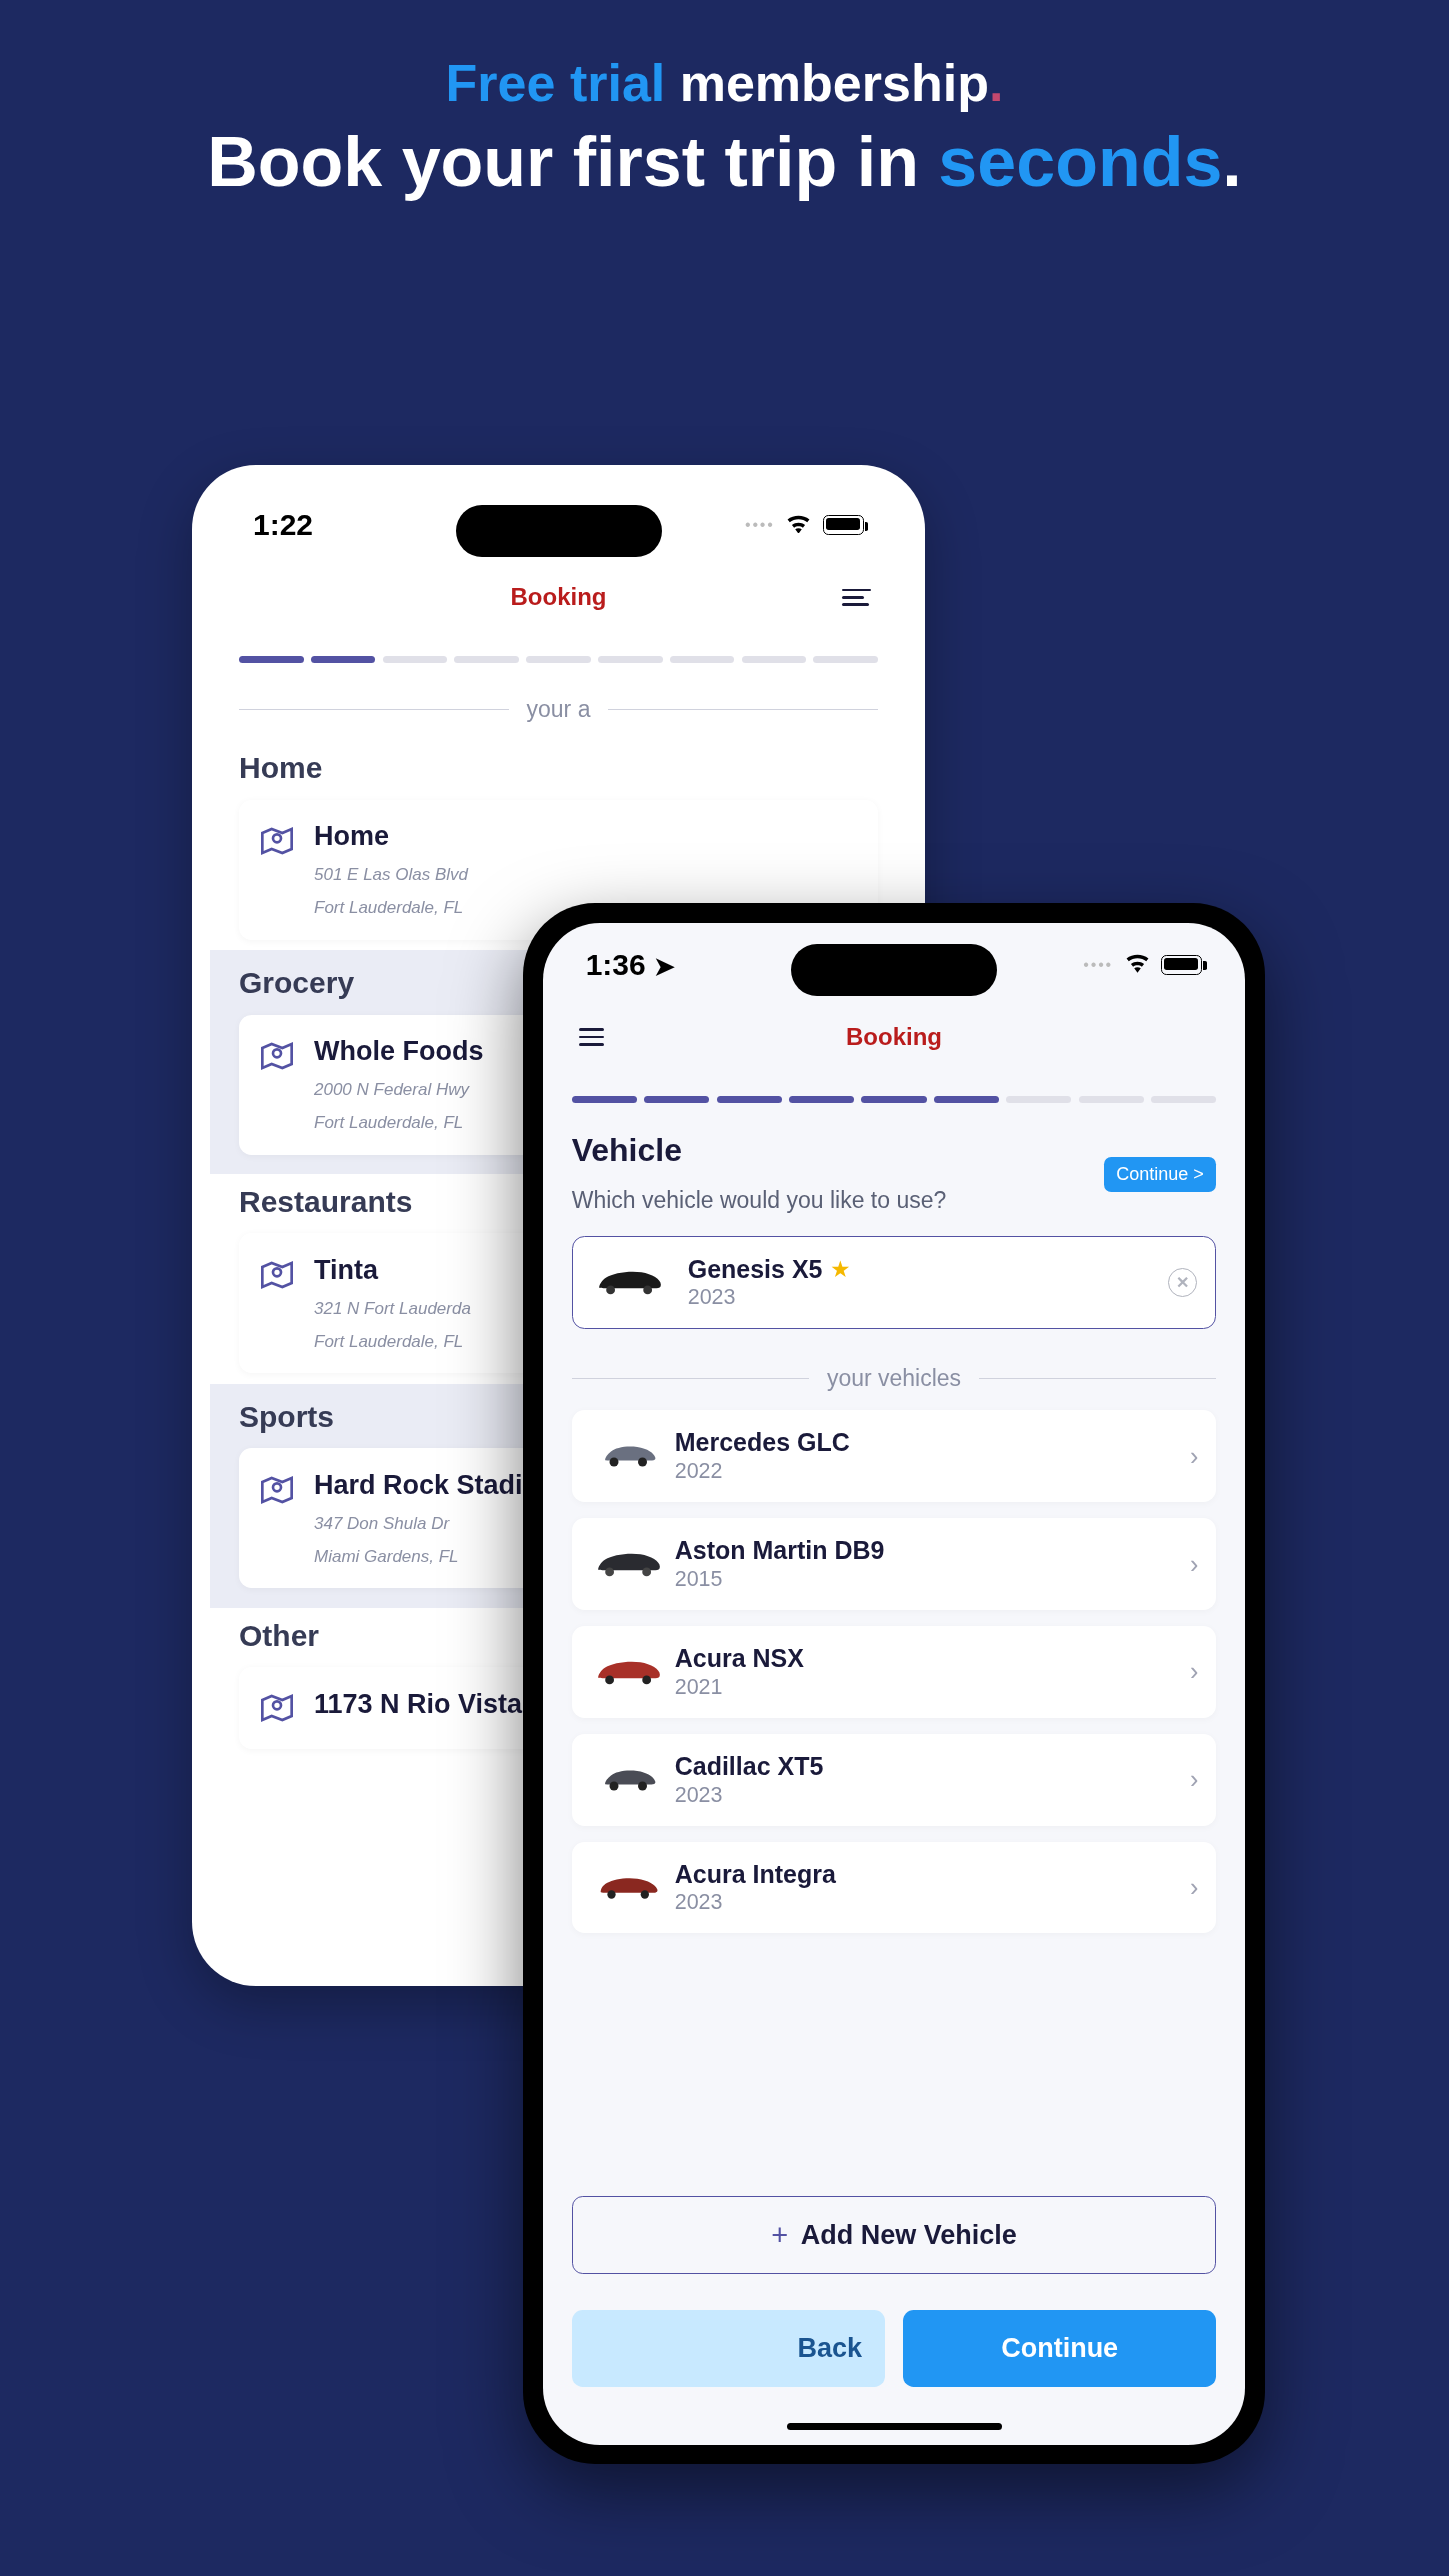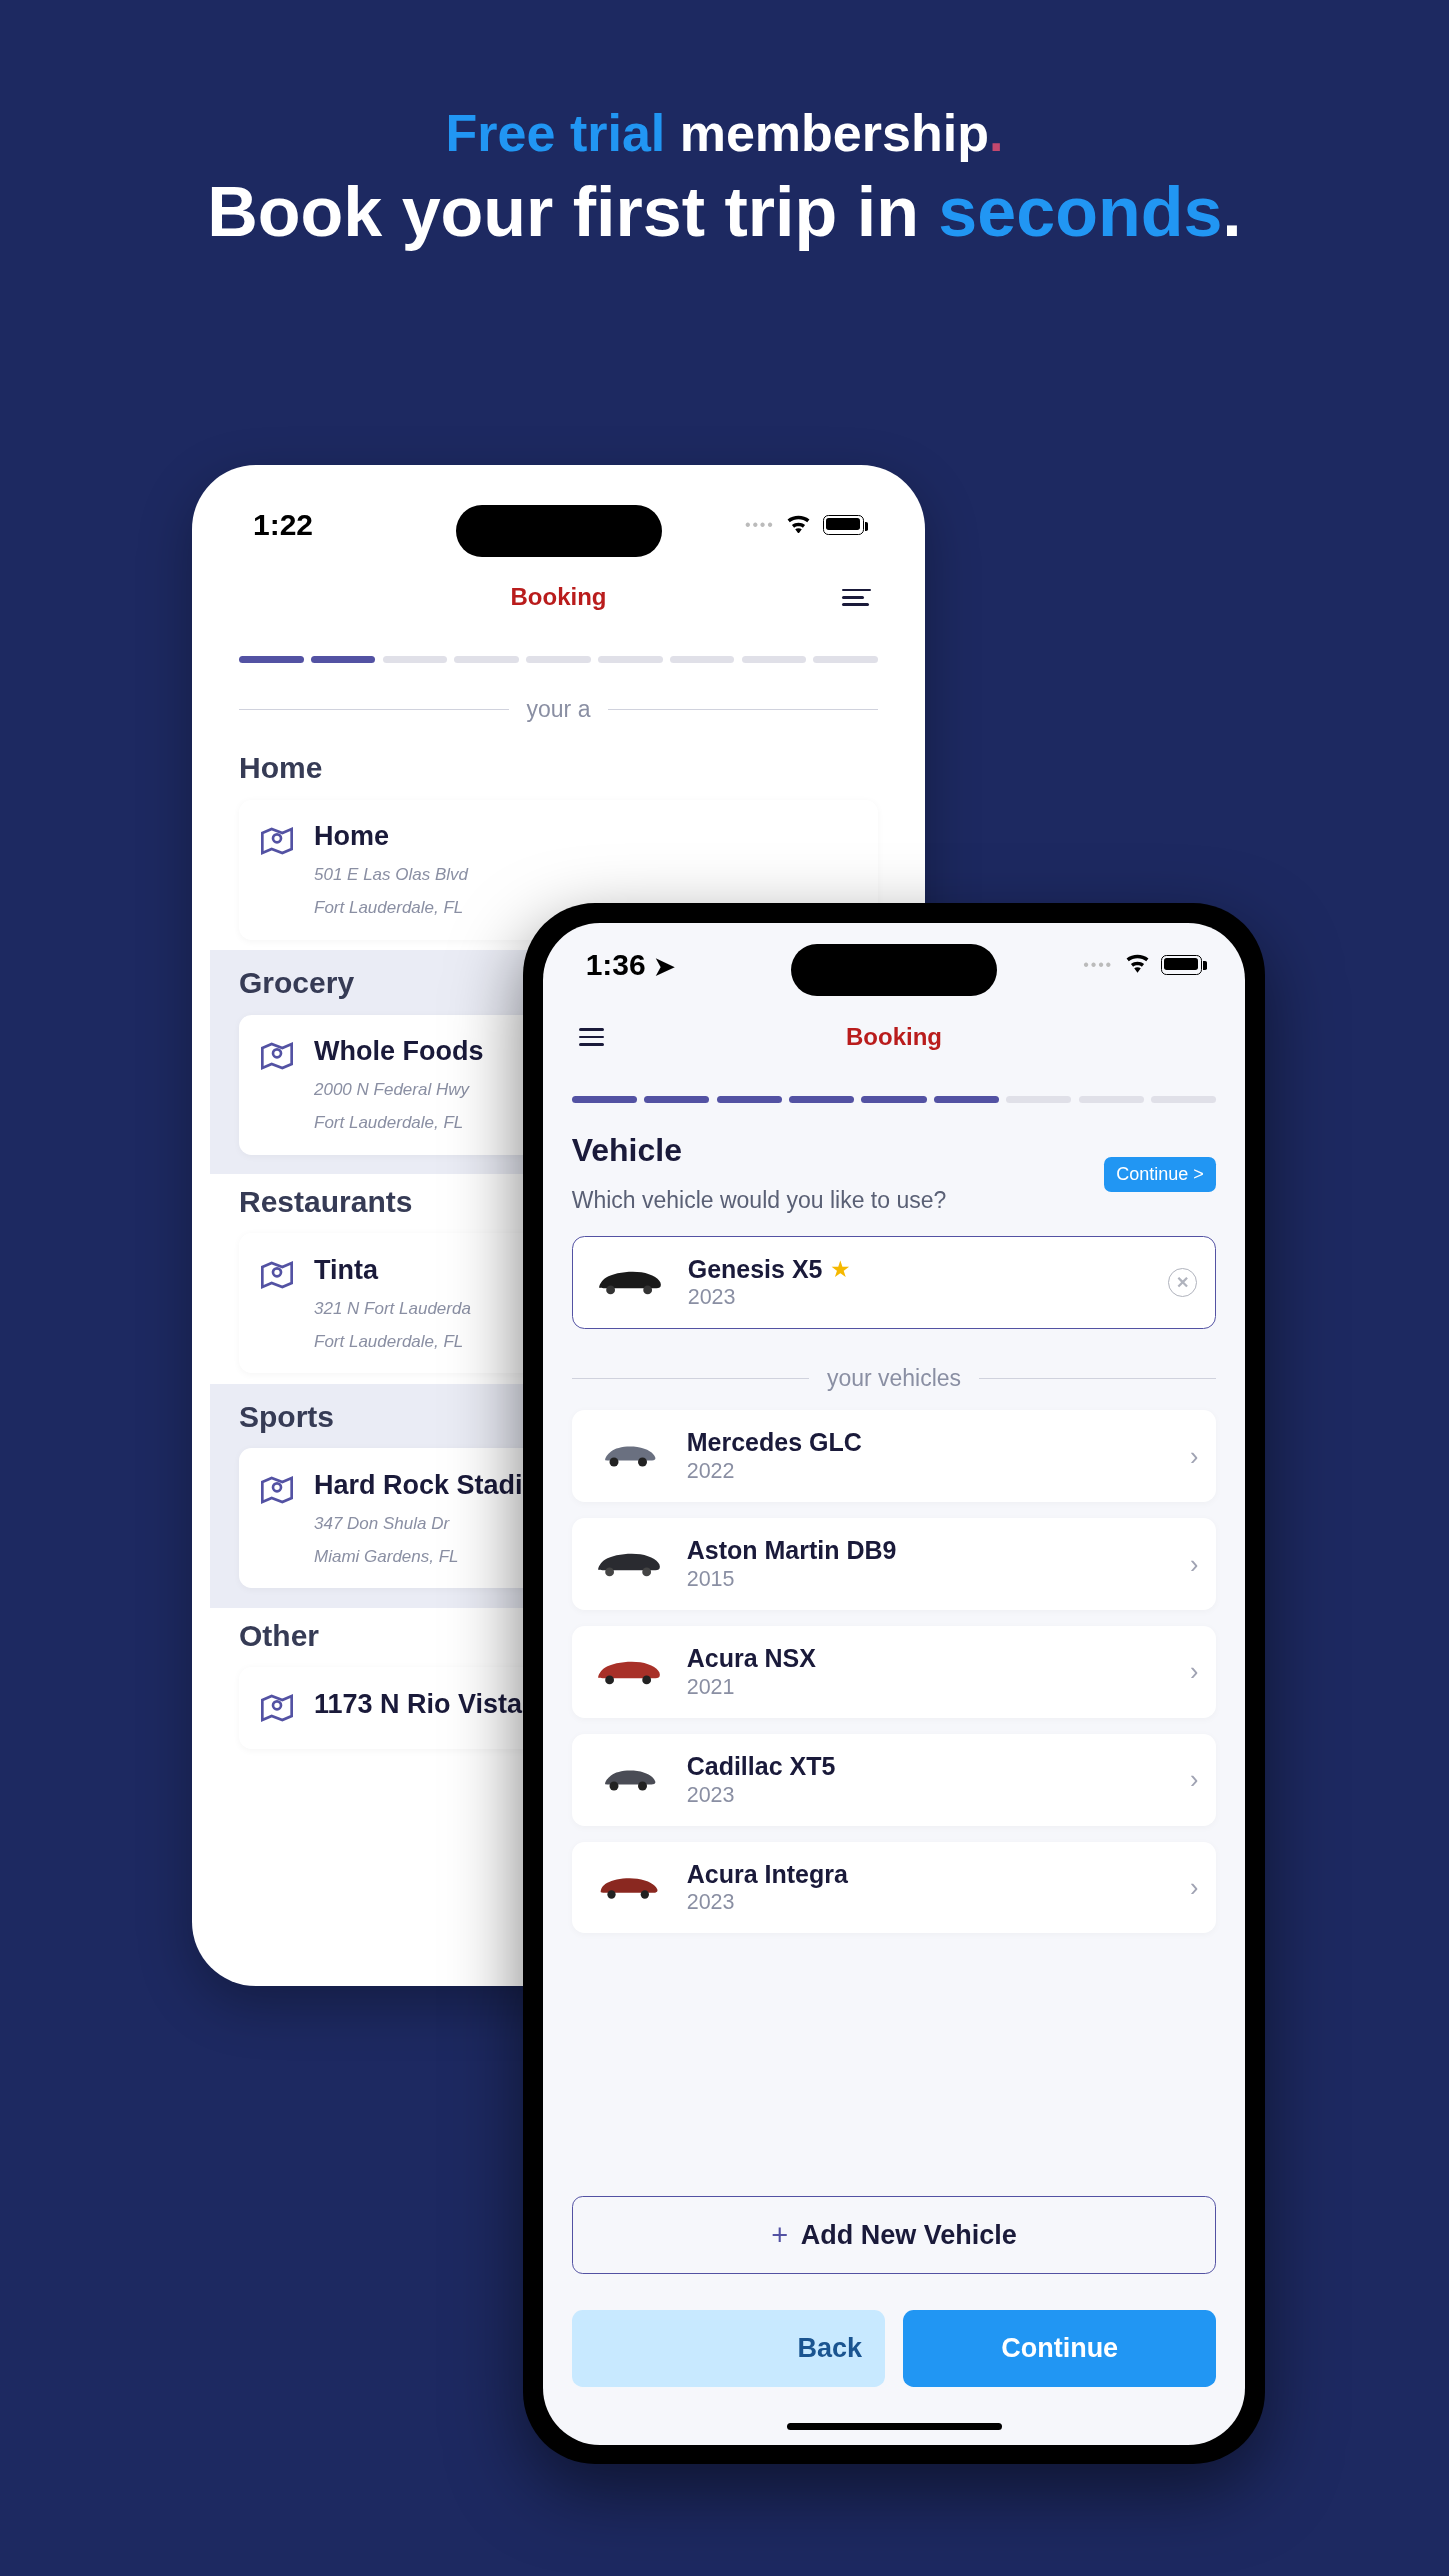--- a/index.html
+++ b/index.html
@@ -1,18 +1,18 @@
 <!DOCTYPE html>
 <html style="font-size:14.3px"><head>
   <meta charset="utf-8">
   <style>
     * { margin: 0; padding: 0; box-sizing: border-box; font-family: -apple-system, BlinkMacSystemFont, 'Segoe UI', sans-serif; }
     body { background: #1d2961; width: 1449px; height: 2576px; position: relative; overflow: hidden; }
     
-    .hero-text { text-align: center; padding-top: 103px; }
+    .hero-text { text-align: center; padding-top: 53px; }
     .hero-line1 { font-size: 52px; font-weight: 600; }
     .hero-line1 .cyan { color: #2196f3; }
     .hero-line1 .white { color: #ffffff; }
     .hero-line1 .period { color: #c4486e; }
     .hero-line2 { font-size: 70px; font-weight: 600; color: #ffffff; margin-top: 9px; }
     .hero-line2 .blue { color: #2196f3; }
 
     
     .phone1 { position: absolute; left: 192px; top: 465px; width: 733px; }
     .phone1-frame { background: #ffffff; border-radius: 64px; padding: 18px; box-shadow: 0 18px 54px rgba(0,0,0,0.3); }
@@ -69,21 +69,21 @@
 
     .selected-vehicle { margin: 18px 29px; border: 1.8px solid #5352a3; border-radius: 12.5px; padding: 18px; display: flex; align-items: center; gap: 18px; background: #fff; }
     .car-thumb { width: 79px; height: 43px; display: flex; align-items: center; justify-content: center; }
     .car-svg { width: 72px; height: 30px; }
     .v-name { font-size: 25px; font-weight: 700; color: #1a1a3a; display: flex; align-items: center; gap: 9px; }
     .v-year { font-size: 21.5px; color: #8a8fa3; margin-top: 1.8px; }
     .star { color: #f5b800; font-size: 19.7px; }
     .clear-btn { margin-left: auto; width: 29px; height: 29px; border: 1.8px solid #b0b3bd; border-radius: 50%; display: flex; align-items: center; justify-content: center; color: #b0b3bd; font-size: 16px; font-weight: 700; }
 
     .vehicle-list { padding: 0 29px; flex: 1; }
-    .vehicle-item { background: #fff; border-radius: 12.5px; padding: 18px; display: flex; align-items: center; gap: 18px; margin-bottom: 16px; box-shadow: 0 1.8px 7.2px rgba(0,0,0,0.03); }
+    .vehicle-item { background: #fff; border-radius: 12.5px; padding: 18px; display: flex; align-items: center; gap: 6px; margin-bottom: 16px; box-shadow: 0 1.8px 7.2px rgba(0,0,0,0.03); }
     .chevron { margin-left: auto; color: #a0a3b3; font-size: 25px; }
 
     .add-btn { margin: 10.7px 29px 0; border: 1.8px solid #5352a3; border-radius: 10.7px; padding: 21.5px; text-align: center; color: #1a1a3a; font-size: 27px; font-weight: 600; display: flex; align-items: center; justify-content: center; gap: 12.5px; }
     .plus { color: #5352a3; font-size: 29px; font-weight: 400; }
 
     .footer-btns { display: flex; gap: 18px; padding: 36px 29px; margin-top: auto; }
     .btn-back { flex: 1; background: #c8e9ff; color: #1a5490; border-radius: 10.7px; padding: 23px; text-align: right; font-size: 27px; font-weight: 600; }
     .btn-continue { flex: 1; background: #2196f3; color: #fff; border-radius: 10.7px; padding: 23px; text-align: center; font-size: 27px; font-weight: 600; }
 
     .home-indicator { width: 215px; height: 7.2px; background: #000; border-radius: 9px; margin: 0 auto 14.3px; }

